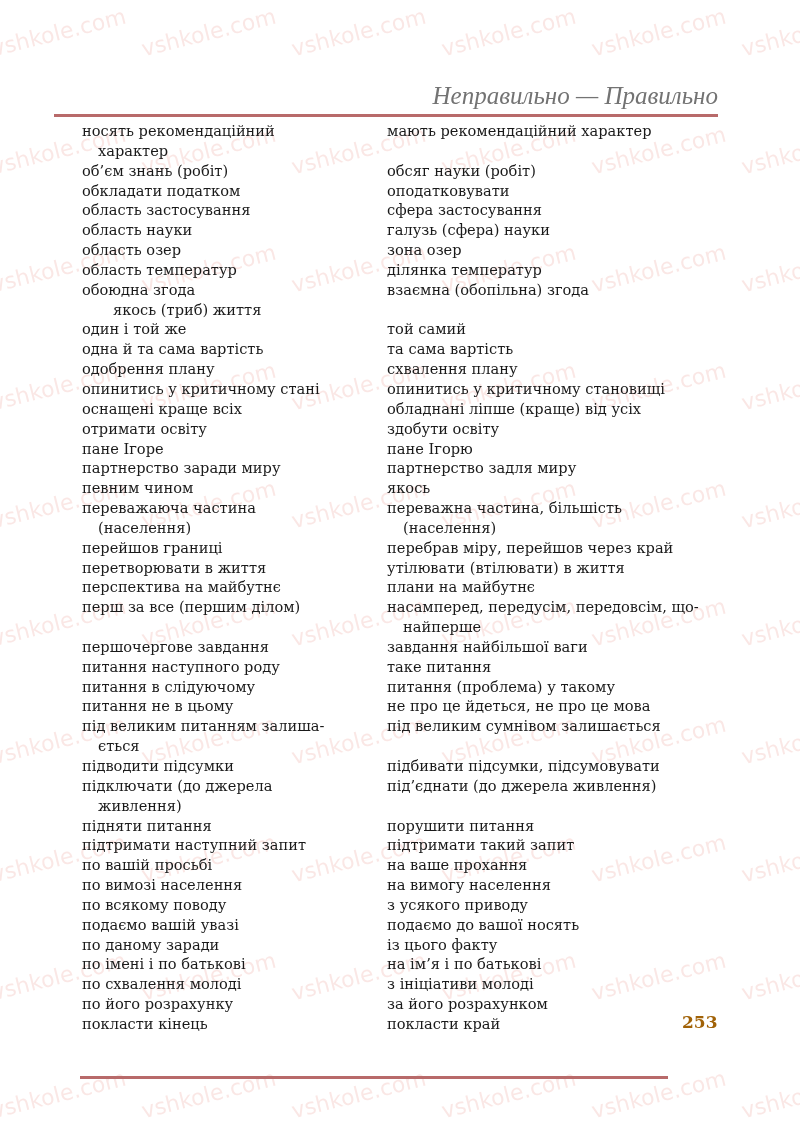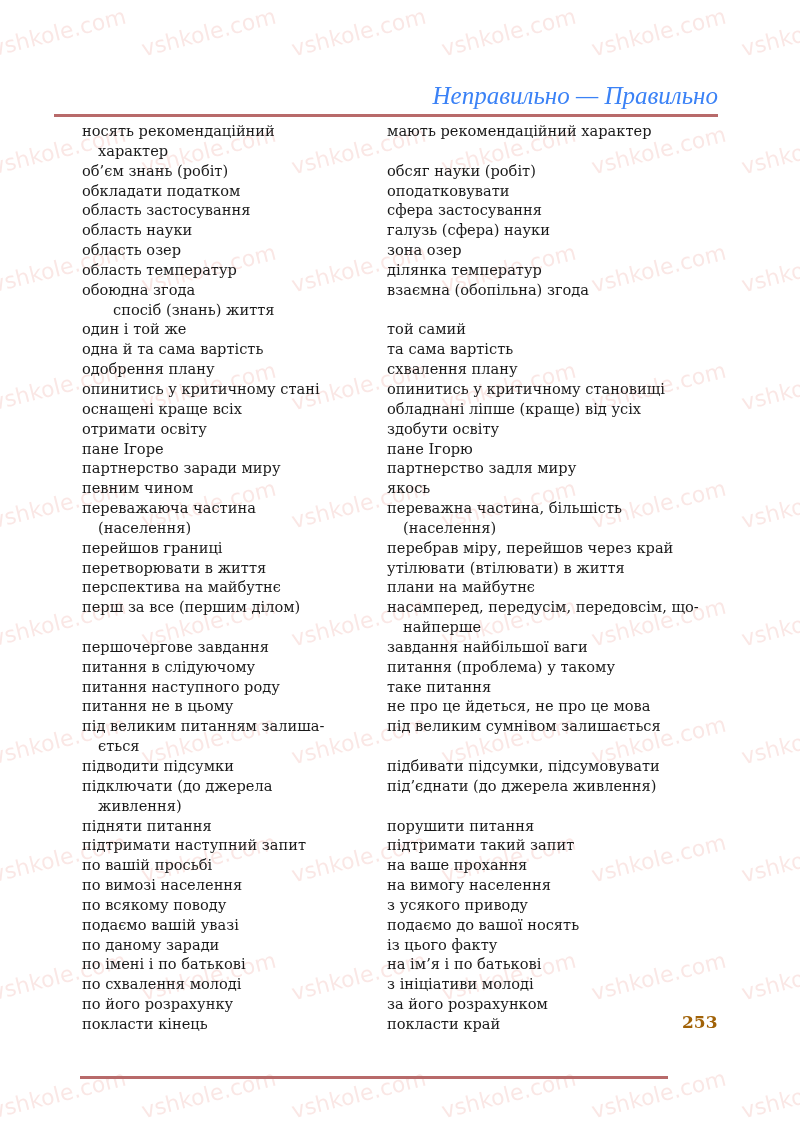--- a/index.html
+++ b/index.html
@@ -8,21 +8,21 @@
     font-family: "DejaVu Serif", "Liberation Serif", serif; color: #1a1a1a;
   }
   .watermarks { position: absolute; inset: 0; pointer-events: none; z-index: 0; }
   .wm {
     position: absolute; font-family: "DejaVu Sans", sans-serif; font-size: 22px;
     color: rgba(230, 120, 110, 0.18); transform: rotate(-14deg); white-space: nowrap;
   }
   .header-title {
     position: absolute; right: 82px; top: 82px; z-index: 1;
     font-family: "Liberation Serif", "DejaVu Serif", serif; font-style: italic;
-    font-size: 25px; color: #3b82f6;
+    font-size: 25px; color: #737373;
   }
   .rule { position: absolute; height: 3px; background: #b86a6a; z-index: 1; }
   .rule.top { left: 54px; width: 664px; top: 114px; }
   .rule.bottom { left: 80px; width: 588px; top: 1076px; }
   .page-number {
     position: absolute; left: 682px; top: 1012px; z-index: 1;
     font-family: "DejaVu Serif", serif; font-weight: bold; font-size: 17px; color: #a16207;
   }
   .table { position: absolute; left: 82px; top: 121px; width: 640px; z-index: 1; }
   .row { display: flex; font-size: 14.6px; line-height: 19.85px; }
@@ -127,21 +127,21 @@
     </div>
     <div class="row">
       <div class="cell wrong"><span>область температур</span></div>
       <div class="cell right"><span>ділянка температур</span></div>
     </div>
     <div class="row">
       <div class="cell wrong"><span>обоюдна згода</span></div>
       <div class="cell right"><span>взаємна (обопільна) згода</span></div>
     </div>
     <div class="row">
-      <div class="cell right"><span>спосіб (знань) життя</span></div>
+      <div class="cell right"><span>якось (триб) життя</span></div>
     </div>
     <div class="row">
       <div class="cell wrong"><span>один і той же</span></div>
       <div class="cell right"><span>той самий</span></div>
     </div>
     <div class="row">
       <div class="cell wrong"><span>одна й та сама вартість</span></div>
       <div class="cell right"><span>та сама вартість</span></div>
     </div>
     <div class="row">
@@ -190,28 +190,28 @@
     </div>
     <div class="row">
       <div class="cell wrong"><span>перш за все (першим ділом)</span></div>
       <div class="cell right"><span>насамперед,  передусім,  передовсім,  що-</span><span class="cont">найперше</span></div>
     </div>
     <div class="row">
       <div class="cell wrong"><span>першочергове завдання</span></div>
       <div class="cell right"><span>завдання найбільшої ваги</span></div>
     </div>
     <div class="row">
+      <div class="cell wrong"><span>питання наступного роду</span></div>
+      <div class="cell right"><span>таке питання</span></div>
+    </div>
+    <div class="row">
       <div class="cell wrong"><span>питання в слідуючому</span></div>
       <div class="cell right"><span>питання (проблема) у такому</span></div>
     </div>
     <div class="row">
-      <div class="cell wrong"><span>питання наступного роду</span></div>
-      <div class="cell right"><span>таке питання</span></div>
-    </div>
-    <div class="row">
       <div class="cell wrong"><span>питання не в цьому</span></div>
       <div class="cell right"><span>не про це йдеться, не про це мова</span></div>
     </div>
     <div class="row">
       <div class="cell wrong"><span>під великим питанням залиша-</span><span class="cont">ється</span></div>
       <div class="cell right"><span>під великим сумнівом залишається</span></div>
     </div>
     <div class="row">
       <div class="cell wrong"><span>підводити підсумки</span></div>
       <div class="cell right"><span>підбивати підсумки, підсумовувати</span></div>

